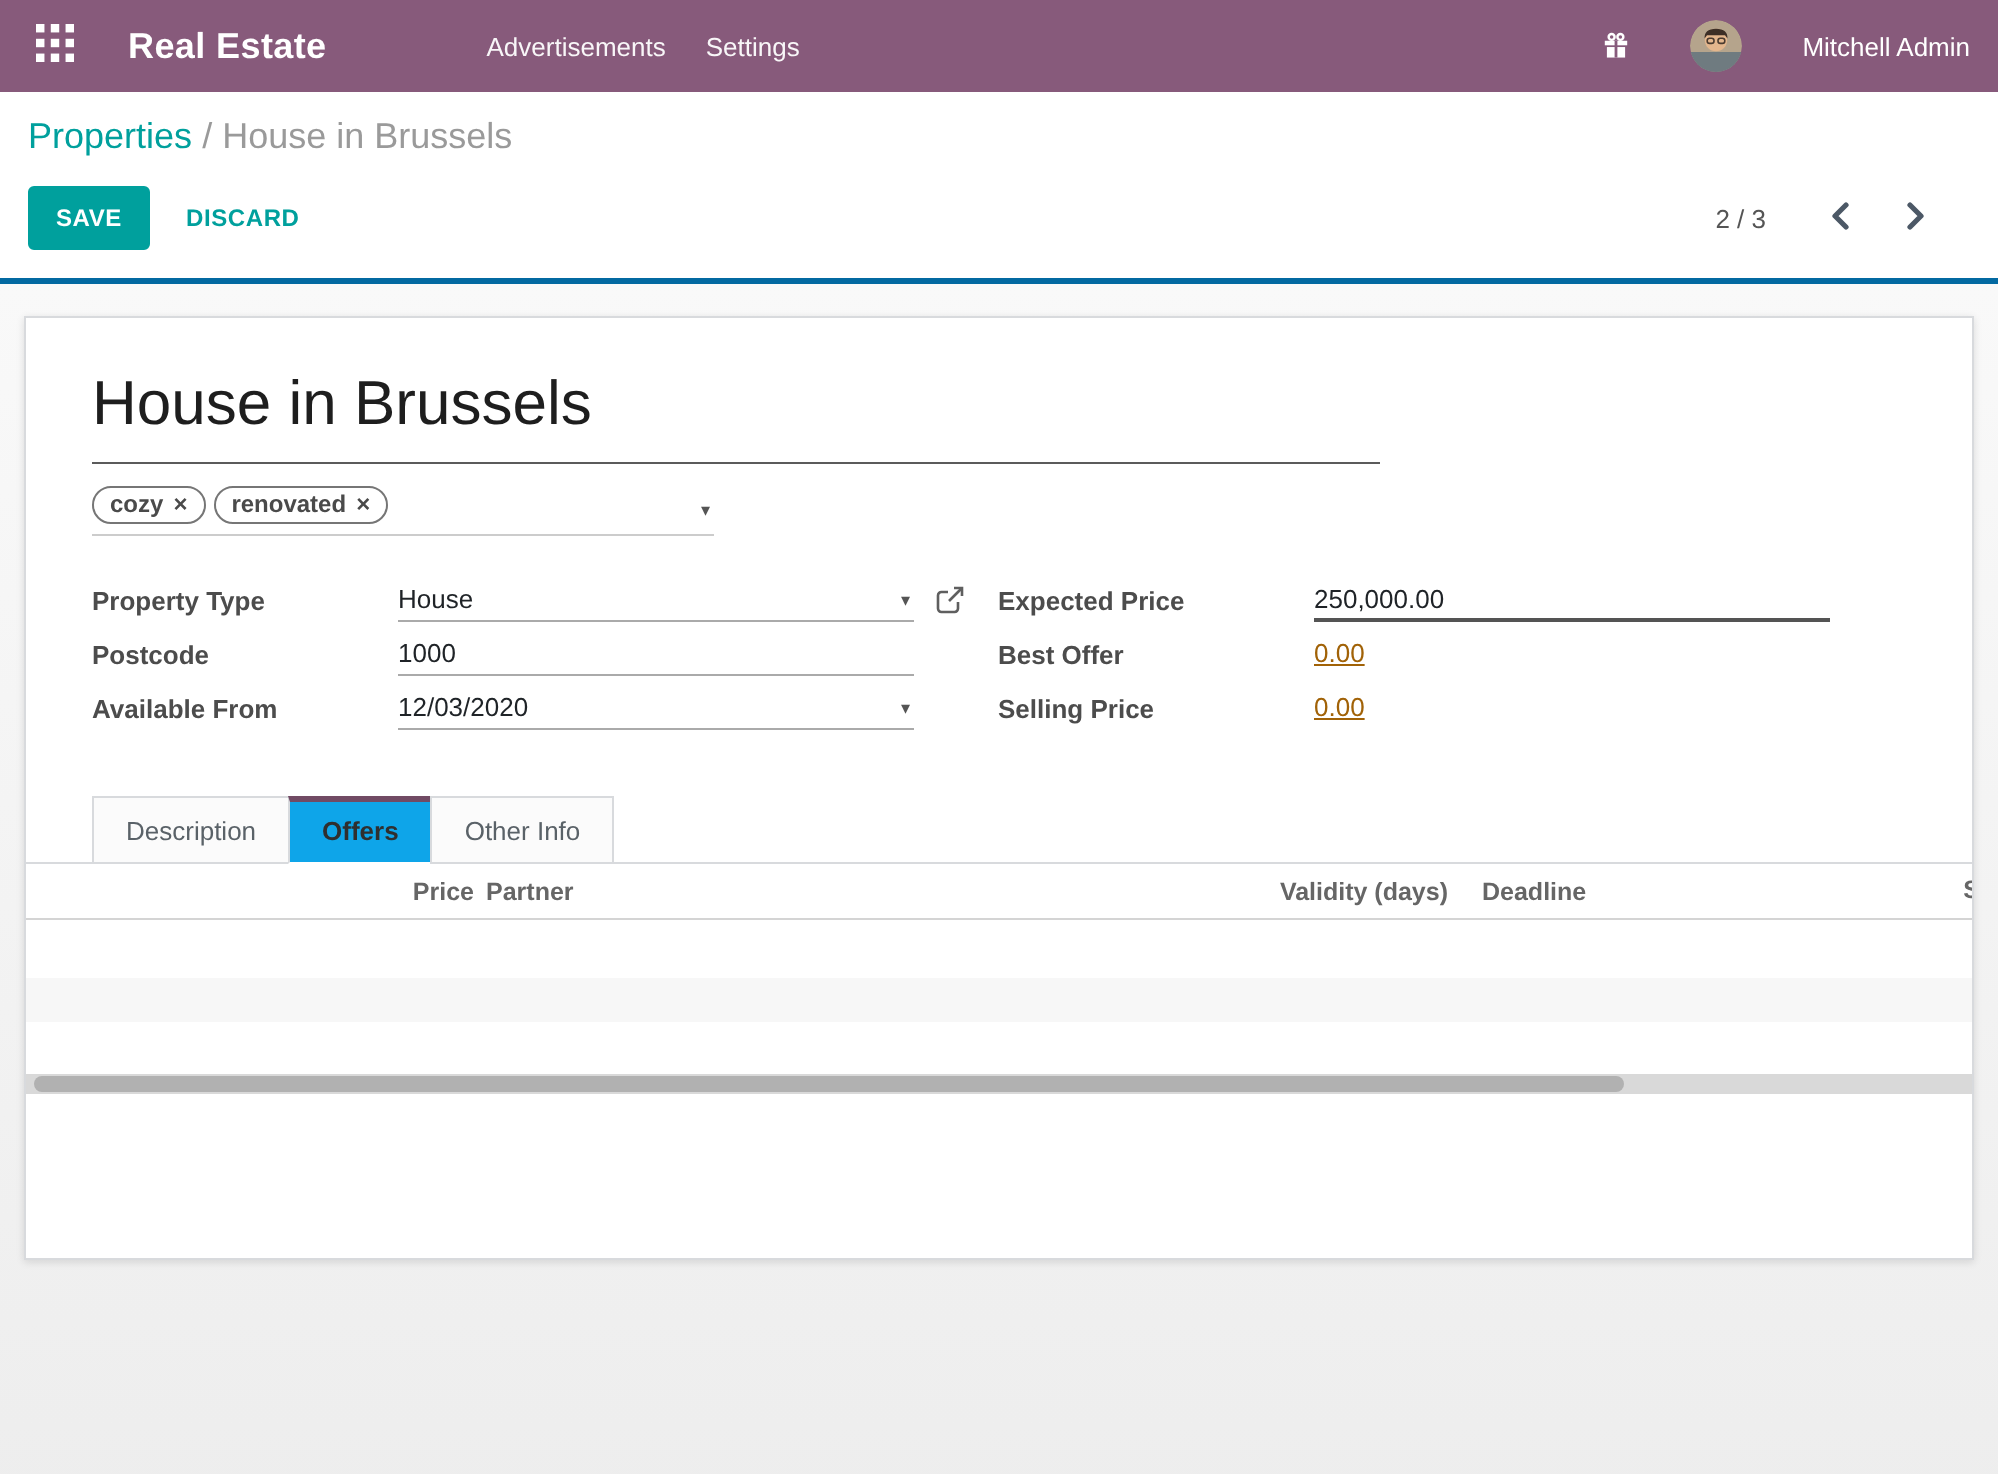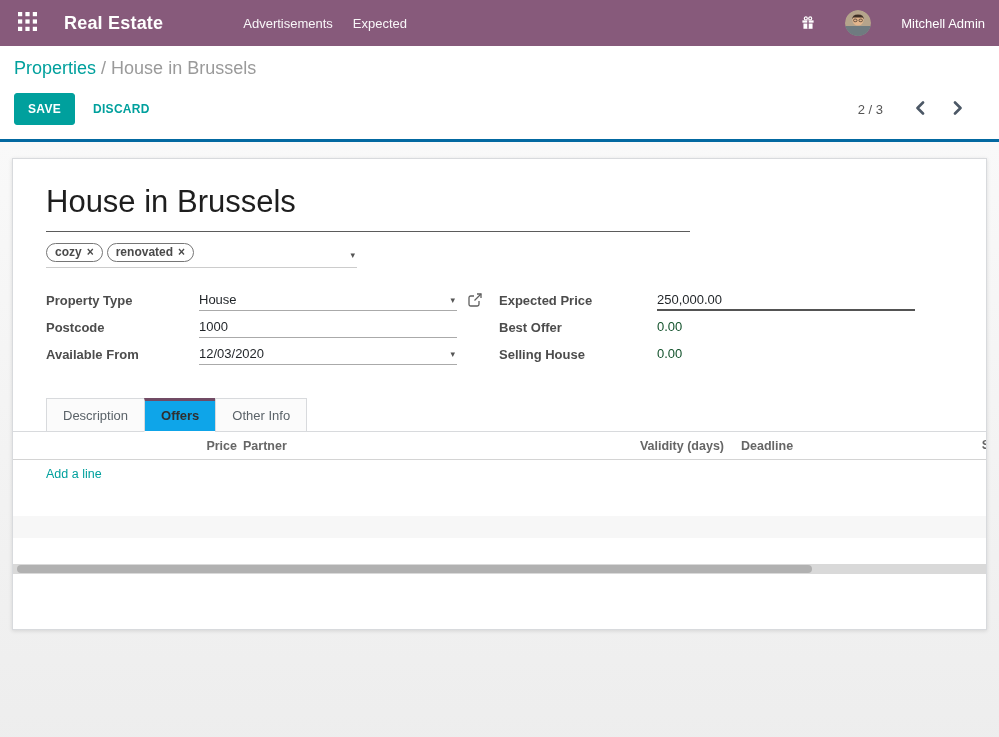--- a/index.html
+++ b/index.html
@@ -71,21 +71,21 @@
   .fcol { display: flex; flex-direction: column; gap: 8px; }
   .frow { display: flex; align-items: flex-start; min-height: 19px; }
   .flabel { width: 153px; font-size: 13px; font-weight: bold; color: #4c4c4c; padding-top: 1px; }
   .fcol-right .flabel { width: 158px; }
   .fwidget { width: 258px; position: relative; }
   .fvalue {
     font-size: 13px; color: #1f2327; border-bottom: 1px solid #aaa; padding-bottom: 3px; display: block;
     cursor: text;
   }
   .fvalue.focused { border-bottom: 2px solid #545454; padding-bottom: 2px; }
-  .fvalue.readonly { border-bottom: none; color: #14532d; cursor: default; }
+  .fvalue.readonly { border-bottom: none; color: #a16207; cursor: default; text-decoration: underline; }
   .fwidget .caret { position: absolute; right: 2px; bottom: 6px; }
   .ext-link { margin-left: 11px; margin-top: 1px; cursor: pointer; display: inline-flex; }
   
   .notebook { margin-top: 33px; }
   .tabbar { display: flex; padding-left: 33px; border-bottom: 1px solid #d8dadd; align-items: flex-end; }
   .tab {
     font-size: 13px; color: #5a6268; background: #fbfbfb; border: 1px solid #d8dadd;
     padding: 9px 16px 8px; cursor: pointer; margin-bottom: -1px; border-bottom: 1px solid #d8dadd;
   }
   .tab + .tab { margin-left: -1px; }
@@ -133,21 +133,21 @@
           <rect x="0" y="14" width="4" height="4"></rect>
               <rect x="7" y="14" width="4" height="4"></rect>
               <rect x="14" y="14" width="4" height="4"></rect>
         </g>
           </svg>
       </span>
     </button>
     <div class="brand">Real Estate</div>
     <nav class="nav-menus">
       <a>Advertisements</a>
-      <a>Expected</a>
+      <a>Settings</a>
     </nav>
     <div class="nav-right">
       <span class="gift">
         <svg width="14" height="14" viewBox="0 0 16 16">
           <g fill="none" stroke="#ffffff" stroke-width="1.4">
             <rect x="1.6" y="5" width="12.8" height="2.6" fill="#ffffff" stroke="none"></rect>
             <rect x="2.8" y="8.6" width="10.4" height="6" fill="#ffffff" stroke="none"></rect>
             <circle cx="5.5" cy="2.8" r="1.7"></circle>
               <circle cx="10.5" cy="2.8" r="1.7"></circle>
           </g>
@@ -251,21 +251,21 @@
                 <span class="fvalue focused">250,000.00</span>
               </span>
             </div>
             <div class="frow">
               <span class="flabel">Best Offer</span>
               <span class="fwidget">
                 <span class="fvalue readonly">0.00</span>
               </span>
             </div>
             <div class="frow">
-              <span class="flabel">Selling House</span>
+              <span class="flabel">Selling Price</span>
               <span class="fwidget">
                 <span class="fvalue readonly">0.00</span>
               </span>
             </div>
           </div>
         </div>
       </div>
 
       <div class="notebook">
         <div class="tabbar">
@@ -275,23 +275,20 @@
         </div>
 
         <div class="list">
           <div class="list-header">
             <span class="lh-c1">Price</span>
             <span class="lh-c2">Partner</span>
             <span class="lh-c3">Validity (days)</span>
             <span class="lh-c4">Deadline</span>
             <span class="lh-c5">S</span>
           </div>
-          <div class="add-line-row">
-            <a class="add-line">Add a line</a>
-          </div>
           <div class="empty-row r1"></div>
           <div class="empty-row r2"></div>
           <div class="empty-row r3"></div>
           <div class="hscroll">
             <div class="hscroll-thumb"></div>
           </div>
           <div class="sheet-bottom"></div>
         </div>
       </div>
     </div>

